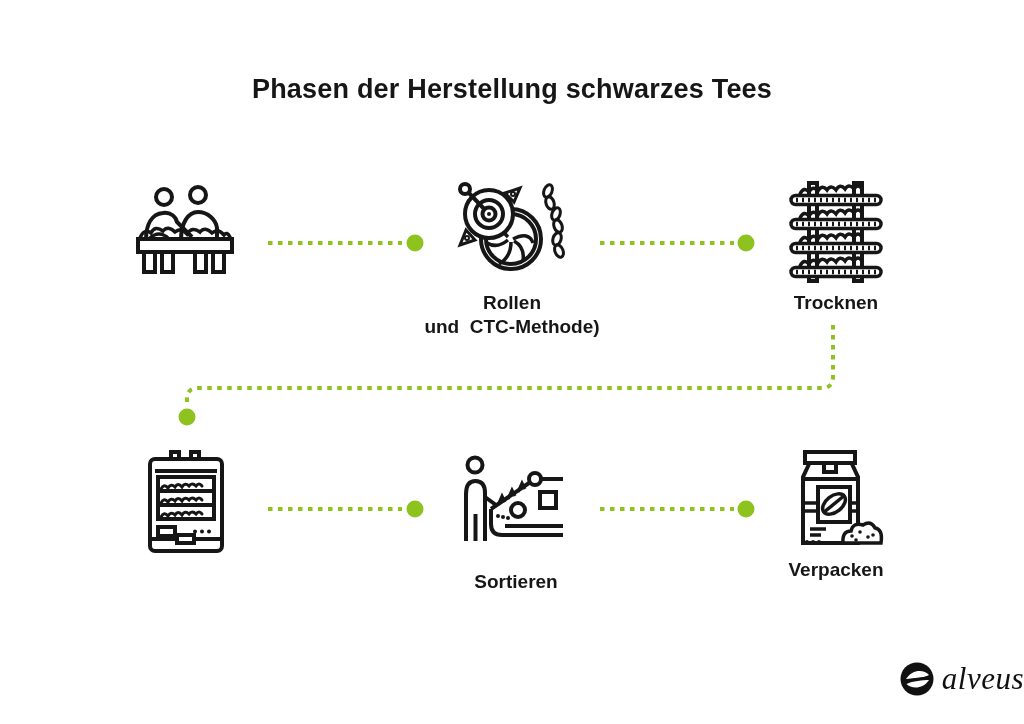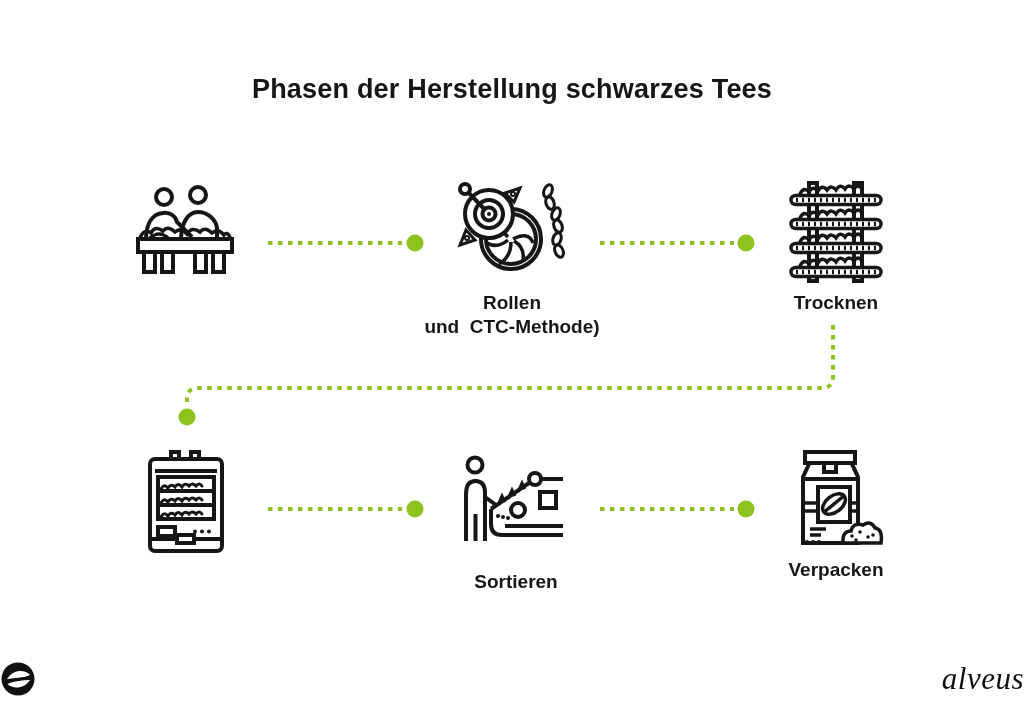--- a/index.html
+++ b/index.html
@@ -20,21 +20,21 @@
   .step-label{
     position:absolute;text-align:center;
     font-size:19px;font-weight:700;line-height:24px;color:var(--ink,#161616);
   }
   .step-label .sub{white-space:pre;display:block;font-weight:700;}
   .connectors{position:absolute;top:0;left:0;pointer-events:none;}
   .dash{stroke:var(--accent,#8dc21f);stroke-width:4;fill:none;stroke-dasharray:4.5 5.5;}
   .dot{fill:var(--accent,#8dc21f);}
   .footer{
     position:absolute;top:658px;left:0;width:1024px;height:42px;
-    display:flex;align-items:center;justify-content:space-between;gap:7px;
+    display:flex;align-items:center;justify-content:flex-end;gap:7px;
   }
   .brand-text{
     font-family:"Liberation Serif", serif;font-style:italic;
     font-size:31px;color:#111;letter-spacing:.5px;
   }
 </style>
 </head>
 <body>
 
 <div class="stage">

